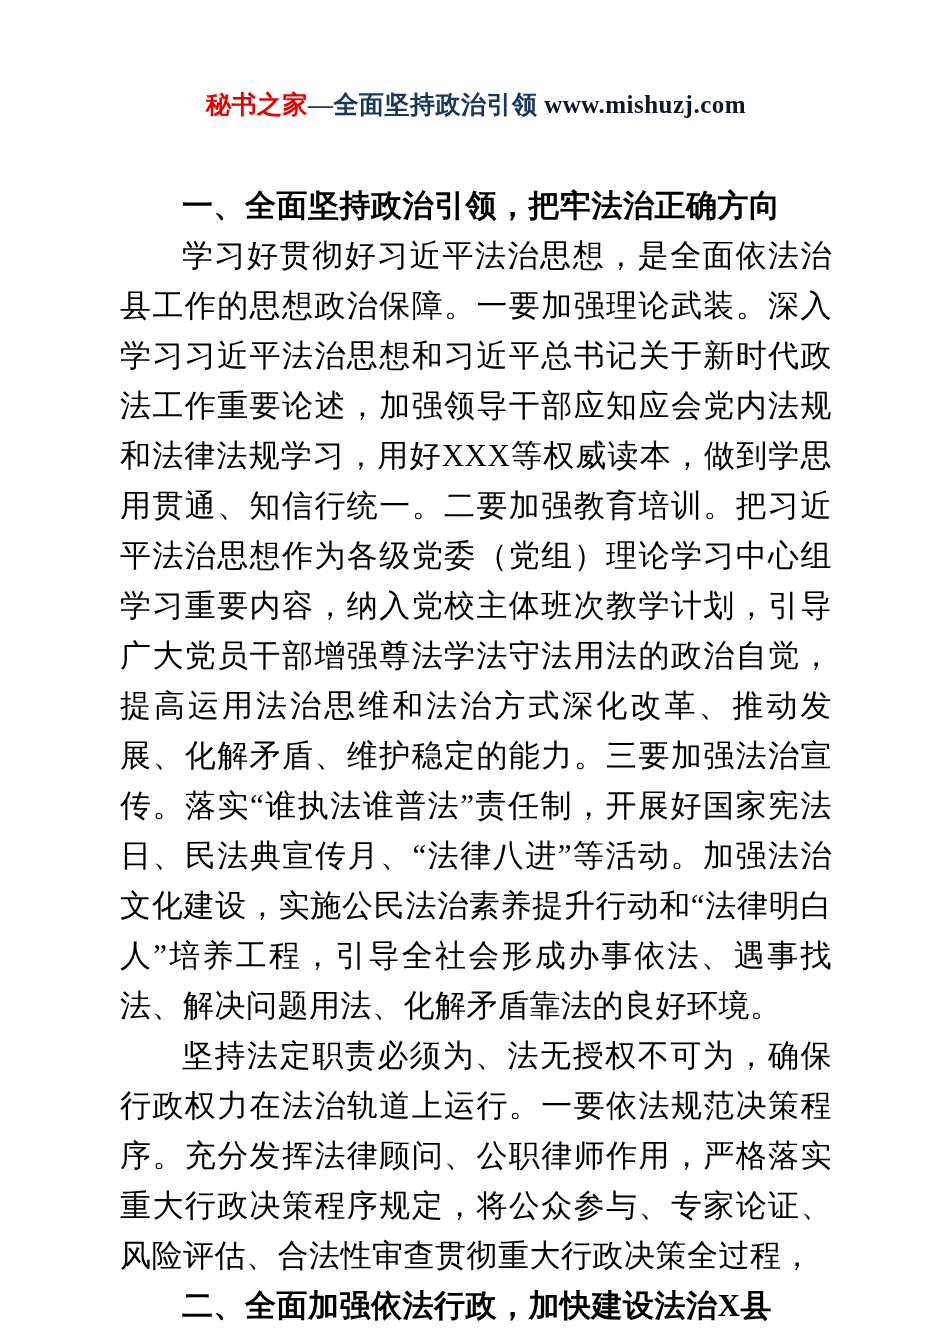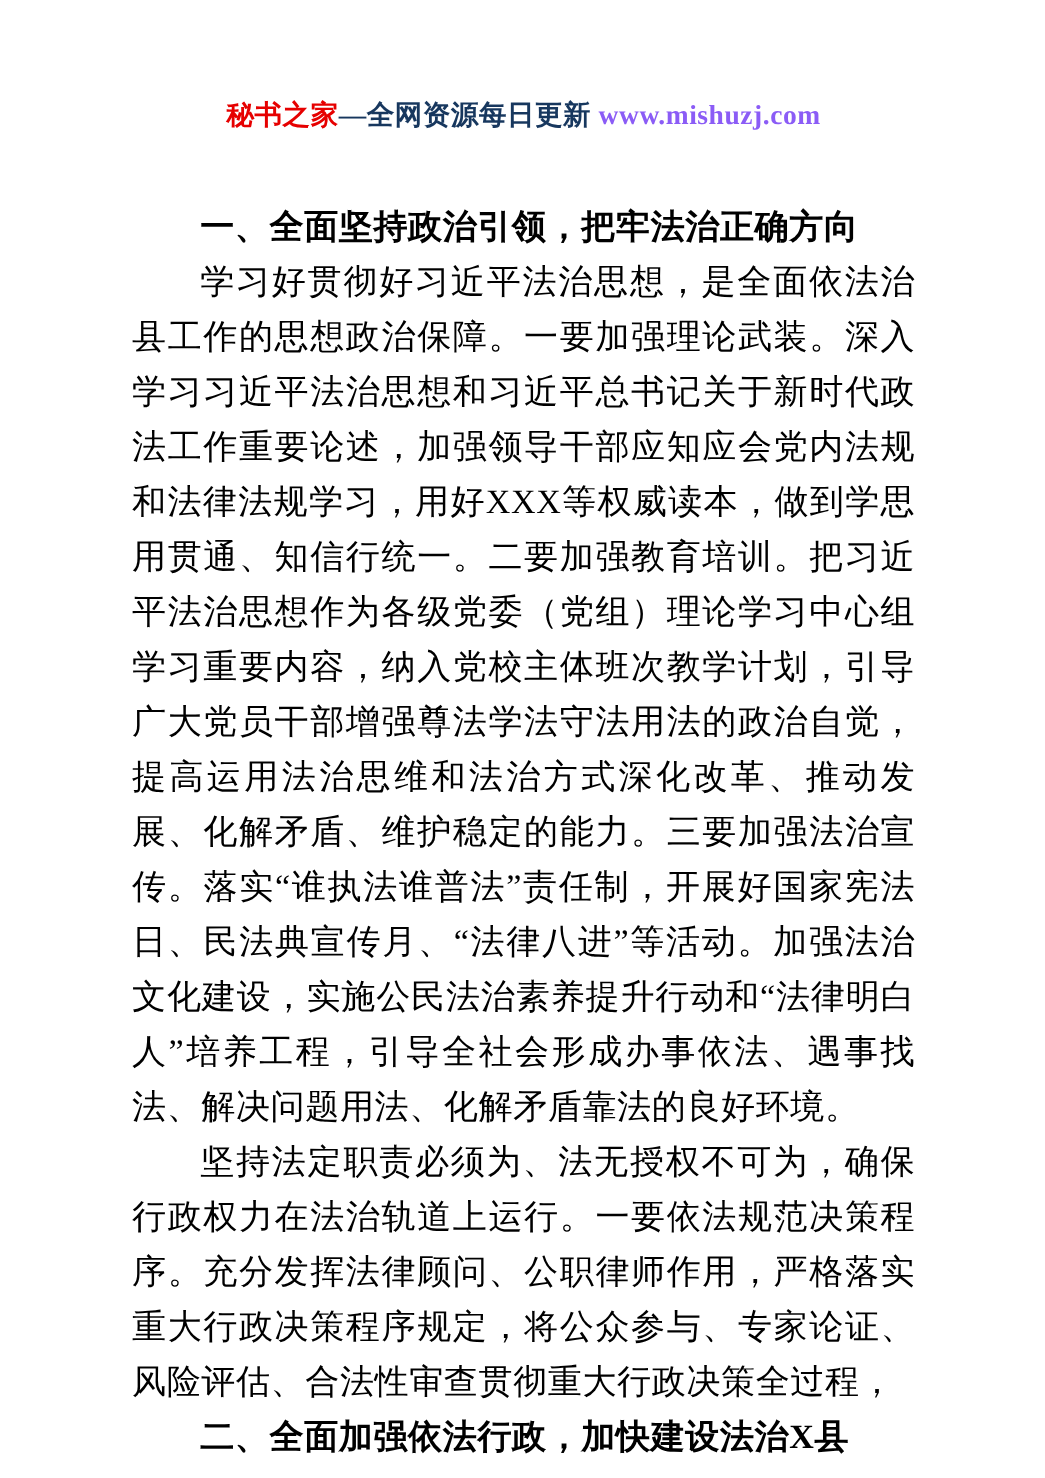--- a/index.html
+++ b/index.html
@@ -18,38 +18,38 @@
   }
   .doc-header {
     text-align: center;
     font-size: 25px;
     font-weight: bold;
     letter-spacing: 0.5px;
     white-space: nowrap;
   }
   .site-name { color: #e60000; margin-top: 33px; }
   .tagline   { color: #17375e; }
-  .site-url  { color: #8b5cf6; cursor: pointer; }
+  .site-url  { color: #0f172a; cursor: pointer; }
   .body-text {
     margin-top: 60px;
     font-size: 31px;
     line-height: 50px;
     text-align: justify;
     letter-spacing: 0.5px;
   }
   p.para { text-indent: 2em; }
   p.heading { font-weight: bold; }
 </style>
 </head>
 <body>
 
 <div class="page">
 
   <div class="doc-header">
-    <span class="site-name">秘书之家</span><span class="tagline">—全网资源每日更新 </span><span class="site-url">www.mishuzj.com</span>
+    <span class="site-name">秘书之家</span><span class="tagline">—全面坚持政治引领 </span><span class="site-url">www.mishuzj.com</span>
   </div>
 
   <div class="body-text">
     <p class="para heading">一、全面坚持政治引领，把牢法治正确方向</p>
     <p class="para">学习好贯彻好习近平法治思想，是全面依法治县工作的思想政治保障。一要加强理论武装。深入学习习近平法治思想和习近平总书记关于新时代政法工作重要论述，加强领导干部应知应会党内法规和法律法规学习，用好XXX等权威读本，做到学思用贯通、知信行统一。二要加强教育培训。把习近平法治思想作为各级党委（党组）理论学习中心组学习重要内容，纳入党校主体班次教学计划，引导广大党员干部增强尊法学法守法用法的政治自觉，提高运用法治思维和法治方式深化改革、推动发展、化解矛盾、维护稳定的能力。三要加强法治宣传。落实“谁执法谁普法”责任制，开展好国家宪法日、民法典宣传月、“法律八进”等活动。加强法治文化建设，实施公民法治素养提升行动和“法律明白人”培养工程，引导全社会形成办事依法、遇事找法、解决问题用法、化解矛盾靠法的良好环境。</p>
     <p class="para">坚持法定职责必须为、法无授权不可为，确保行政权力在法治轨道上运行。一要依法规范决策程序。充分发挥法律顾问、公职律师作用，严格落实重大行政决策程序规定，将公众参与、专家论证、风险评估、合法性审查贯彻重大行政决策全过程，</p>
     <p class="para heading">二、全面加强依法行政，加快建设法治X县</p>
   </div>
 
 </div>

